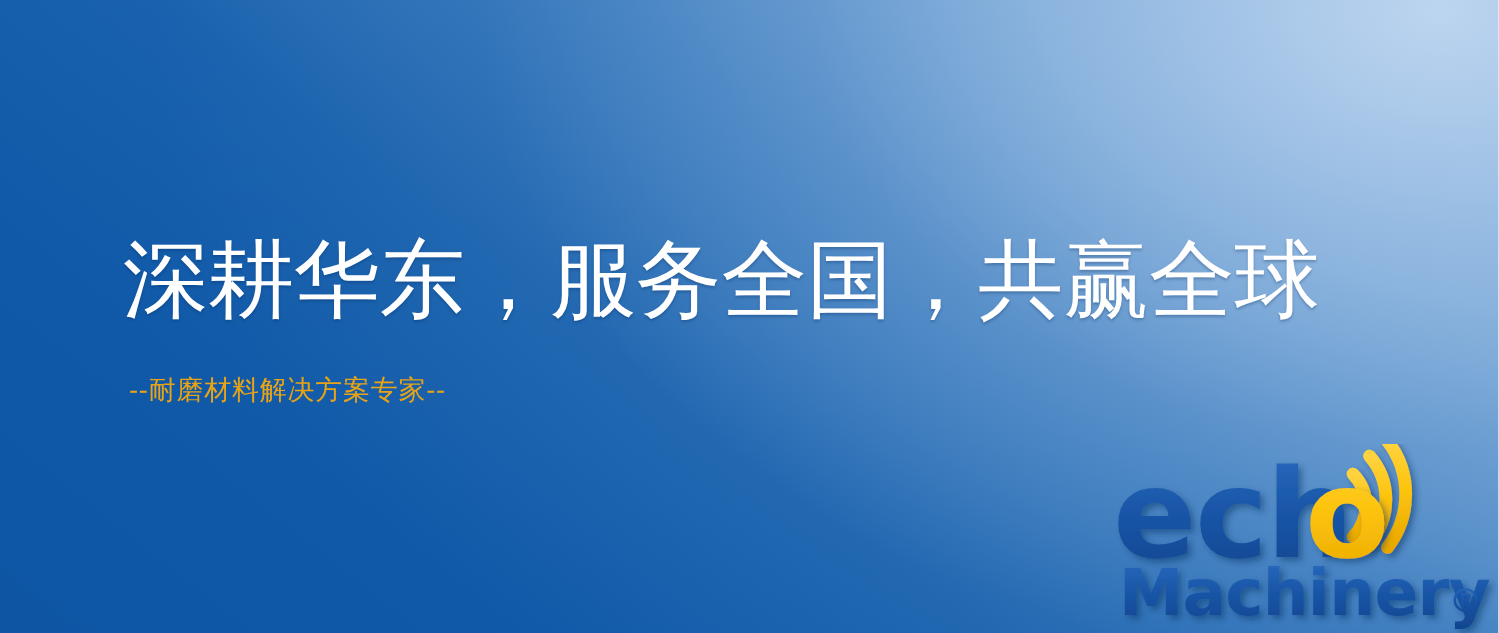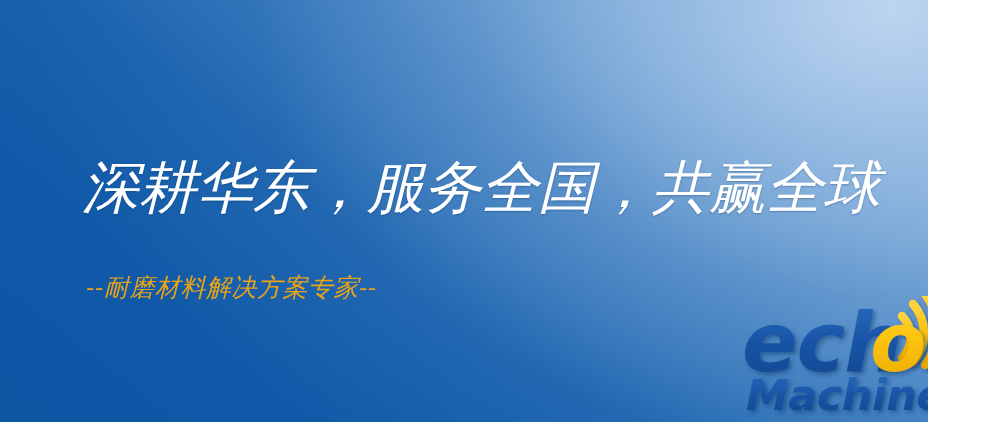--- a/index.html
+++ b/index.html
@@ -3,60 +3,59 @@
 <meta charset="utf-8">
 <style>
   * { margin:0; padding:0; box-sizing:border-box; }
   html, body {
     width:999px; height:422px;
     overflow:hidden;
     font-family:"Liberation Sans", sans-serif;
   }
   #banner {
     position:relative;
-    width:928px; height:422px;
+    width:999px; height:422px;
     overflow:hidden;
     background:
       radial-gradient(ellipse 1100px 760px at 96% 2%,
         rgba(190,214,240,0.95) 0%,
         rgba(160,194,230,0.80) 18%,
         rgba(120,166,214,0.50) 38%,
         rgba(70,130,192,0.18) 58%,
         rgba(16,89,168,0.0) 78%),
       linear-gradient(38deg,
         #0e56a4 0%,
         #1059a8 22%,
         #1a62ae 42%,
         #3a7bbe 62%,
         #6c9fd2 80%,
         #9cbde2 100%);
-    font-style: italic;
   }
 
   
   #headline {
     position:absolute;
     left:82px;
     top:158px;
     font-family:"DejaVu Serif", "Liberation Serif", serif;
     font-size:57px;
     line-height:1.05;
     letter-spacing:0px;
     color:#ffffff;
     white-space:nowrap;
     text-shadow:0 1px 2px rgba(0,40,90,0.30);
   }
 
   
   #subtitle {
     position:absolute;
     left:86px;
-    top:274px;
+    top:251px;
     font-family:"DejaVu Serif", "Liberation Serif", serif;
-    font-size:25px;
+    font-size:18px;
     line-height:1.15;
     color:#e8a317;
     white-space:nowrap;
     letter-spacing:0.5px;
   }
 
   
   #logo {
     position:absolute;
     left:742px;

